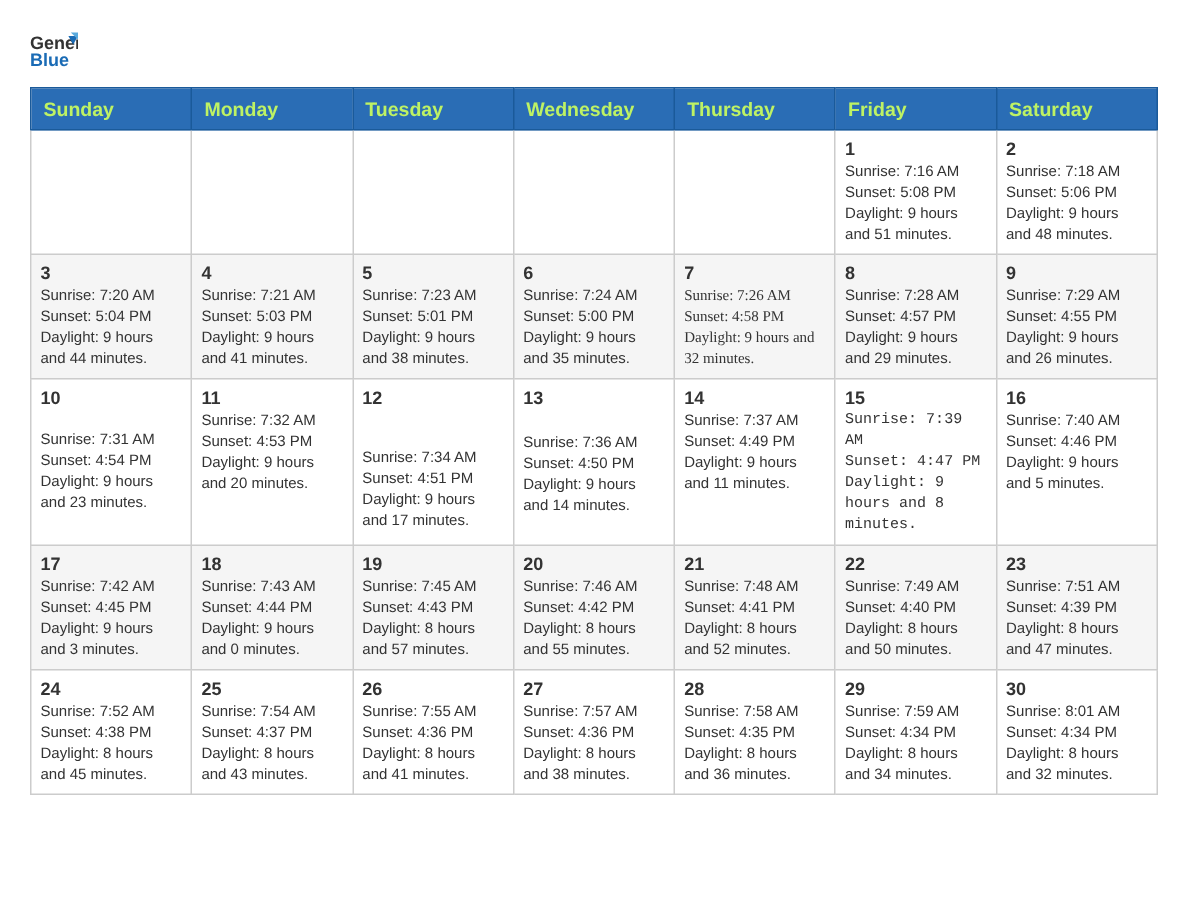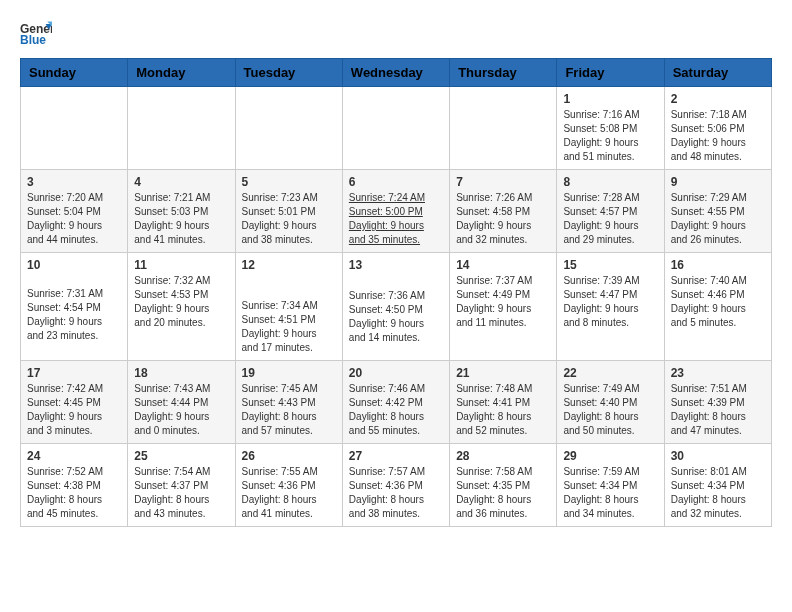--- a/index.html
+++ b/index.html
@@ -37,21 +37,21 @@
     .subtitle {
       font-size: 16px;
       color: #555;
     }
     .calendar {
       width: 100%;
       border-collapse: collapse;
     }
     .calendar th {
       background: #2a6db5;
-      color: #000000;
+      color: #bef264;
       text-align: left;
       padding: 6px 8px;
       font-size: 13px;
       font-weight: bold;
       border: 1px solid #1a5a9a;
     }
     .calendar td {
       vertical-align: top;
       padding: 5px 6px;
       border: 1px solid #ccc;
@@ -141,27 +141,27 @@
 Daylight: 9 hours and 41 minutes.</div>
         </td>
         <td>
           <span class="day-num">5</span>
           <div class="day-info" style="white-space: pre-line;">Sunrise: 7:23 AM
 Sunset: 5:01 PM
 Daylight: 9 hours and 38 minutes.</div>
         </td>
         <td>
           <span class="day-num">6</span>
-          <div class="day-info" style="white-space: pre-line; text-decoration: underline;">Sunrise: 7:24 AM
+          <div class="day-info" style="white-space: pre-line;">Sunrise: 7:24 AM
 Sunset: 5:00 PM
 Daylight: 9 hours and 35 minutes.</div>
         </td>
         <td>
           <span class="day-num">7</span>
-          <div class="day-info" style="white-space: pre-line;">Sunrise: 7:26 AM
+          <div class="day-info" style="white-space: pre-line; font-family: Liberation Serif, serif;">Sunrise: 7:26 AM
 Sunset: 4:58 PM
 Daylight: 9 hours and 32 minutes.</div>
         </td>
         <td>
           <span class="day-num">8</span>
           <div class="day-info" style="white-space: pre-line;">Sunrise: 7:28 AM
 Sunset: 4:57 PM
 Daylight: 9 hours and 29 minutes.</div>
         </td>
         <td>
@@ -197,21 +197,21 @@
 Daylight: 9 hours and 14 minutes.</div>
         </td>
         <td>
           <span class="day-num">14</span>
           <div class="day-info" style="white-space: pre-line;">Sunrise: 7:37 AM
 Sunset: 4:49 PM
 Daylight: 9 hours and 11 minutes.</div>
         </td>
         <td>
           <span class="day-num">15</span>
-          <div class="day-info" style="white-space: pre-line;">Sunrise: 7:39 AM
+          <div class="day-info" style="white-space: pre-line; font-family: Liberation Mono, monospace;">Sunrise: 7:39 AM
 Sunset: 4:47 PM
 Daylight: 9 hours and 8 minutes.</div>
         </td>
         <td>
           <span class="day-num">16</span>
           <div class="day-info" style="white-space: pre-line;">Sunrise: 7:40 AM
 Sunset: 4:46 PM
 Daylight: 9 hours and 5 minutes.</div>
         </td>
       </tr>

